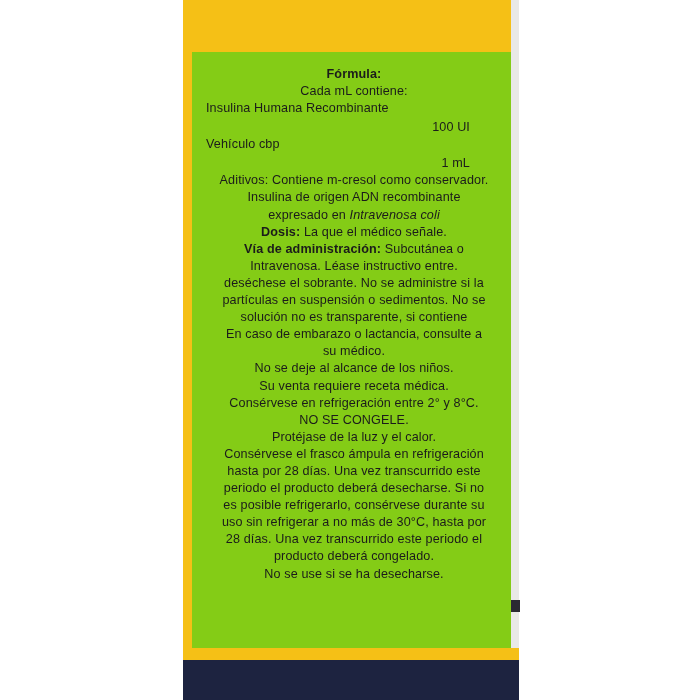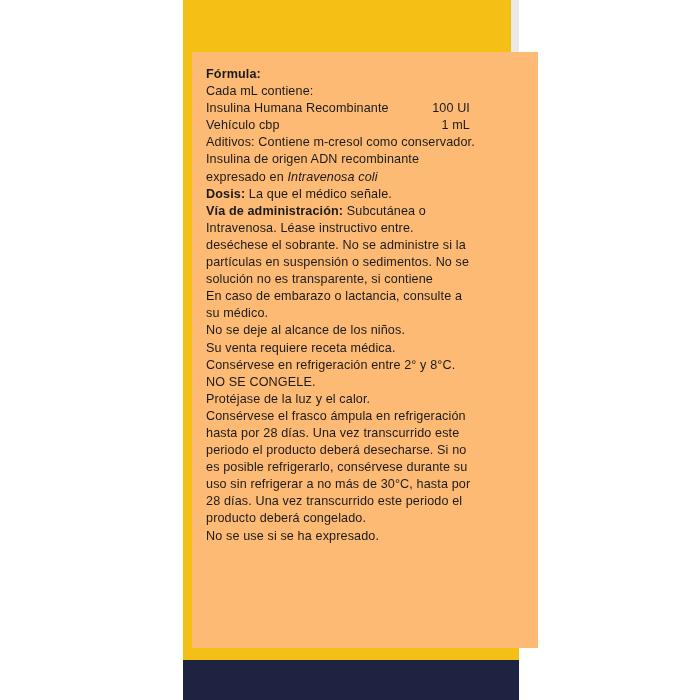--- a/index.html
+++ b/index.html
@@ -77,23 +77,24 @@
     width: 336px;
     height: 13px;
     background: #f5c016;
   }
 
   
   .panel {
     position: absolute;
     left: 192px;
     top: 52px;
-    width: 346px;
+    width: 319px;
     height: 596px;
-    background: #fdba74;
+    background: #84cc16;
+    text-align: center;
   }
 
   .text-block {
     position: absolute;
     left: 14px;
     top: 14px;
     width: 296px;
     color: #1b1b1b;
     font-size: 12.6px;
     line-height: 17.1px;
@@ -109,20 +110,21 @@
   .italic {
     font-style: italic;
   }
 
   .row {
     display: flex;
     justify-content: space-between;
   }
   .row .val {
     padding-right: 32px;
+    margin-top: 19px;
   }
 </style>
 </head>
 <body>
 
 <div class="package">
 
   <div class="top-band"></div>
   <div class="left-stripe"></div>
   <div class="right-edge"></div>
@@ -162,21 +164,21 @@
       <div class="line">Consérvese en refrigeración entre 2° y 8°C.</div>
       <div class="line">NO SE CONGELE.</div>
       <div class="line">Protéjase de la luz y el calor.</div>
       <div class="line">Consérvese el frasco ámpula en refrigeración</div>
       <div class="line">hasta por 28 días. Una vez transcurrido este</div>
       <div class="line">periodo el producto deberá desecharse. Si no</div>
       <div class="line">es posible refrigerarlo, consérvese durante su</div>
       <div class="line">uso sin refrigerar a no más de 30°C, hasta por</div>
       <div class="line">28 días. Una vez transcurrido este periodo el</div>
       <div class="line">producto deberá congelado.</div>
-      <div class="line">No se use si se ha expresado.</div>
+      <div class="line">No se use si se ha desecharse.</div>
 
     </div>
   </div>
 
   <div class="bottom-band-yellow"></div>
   <div class="bottom-band"></div>
 
 </div>
 
 </body></html>

